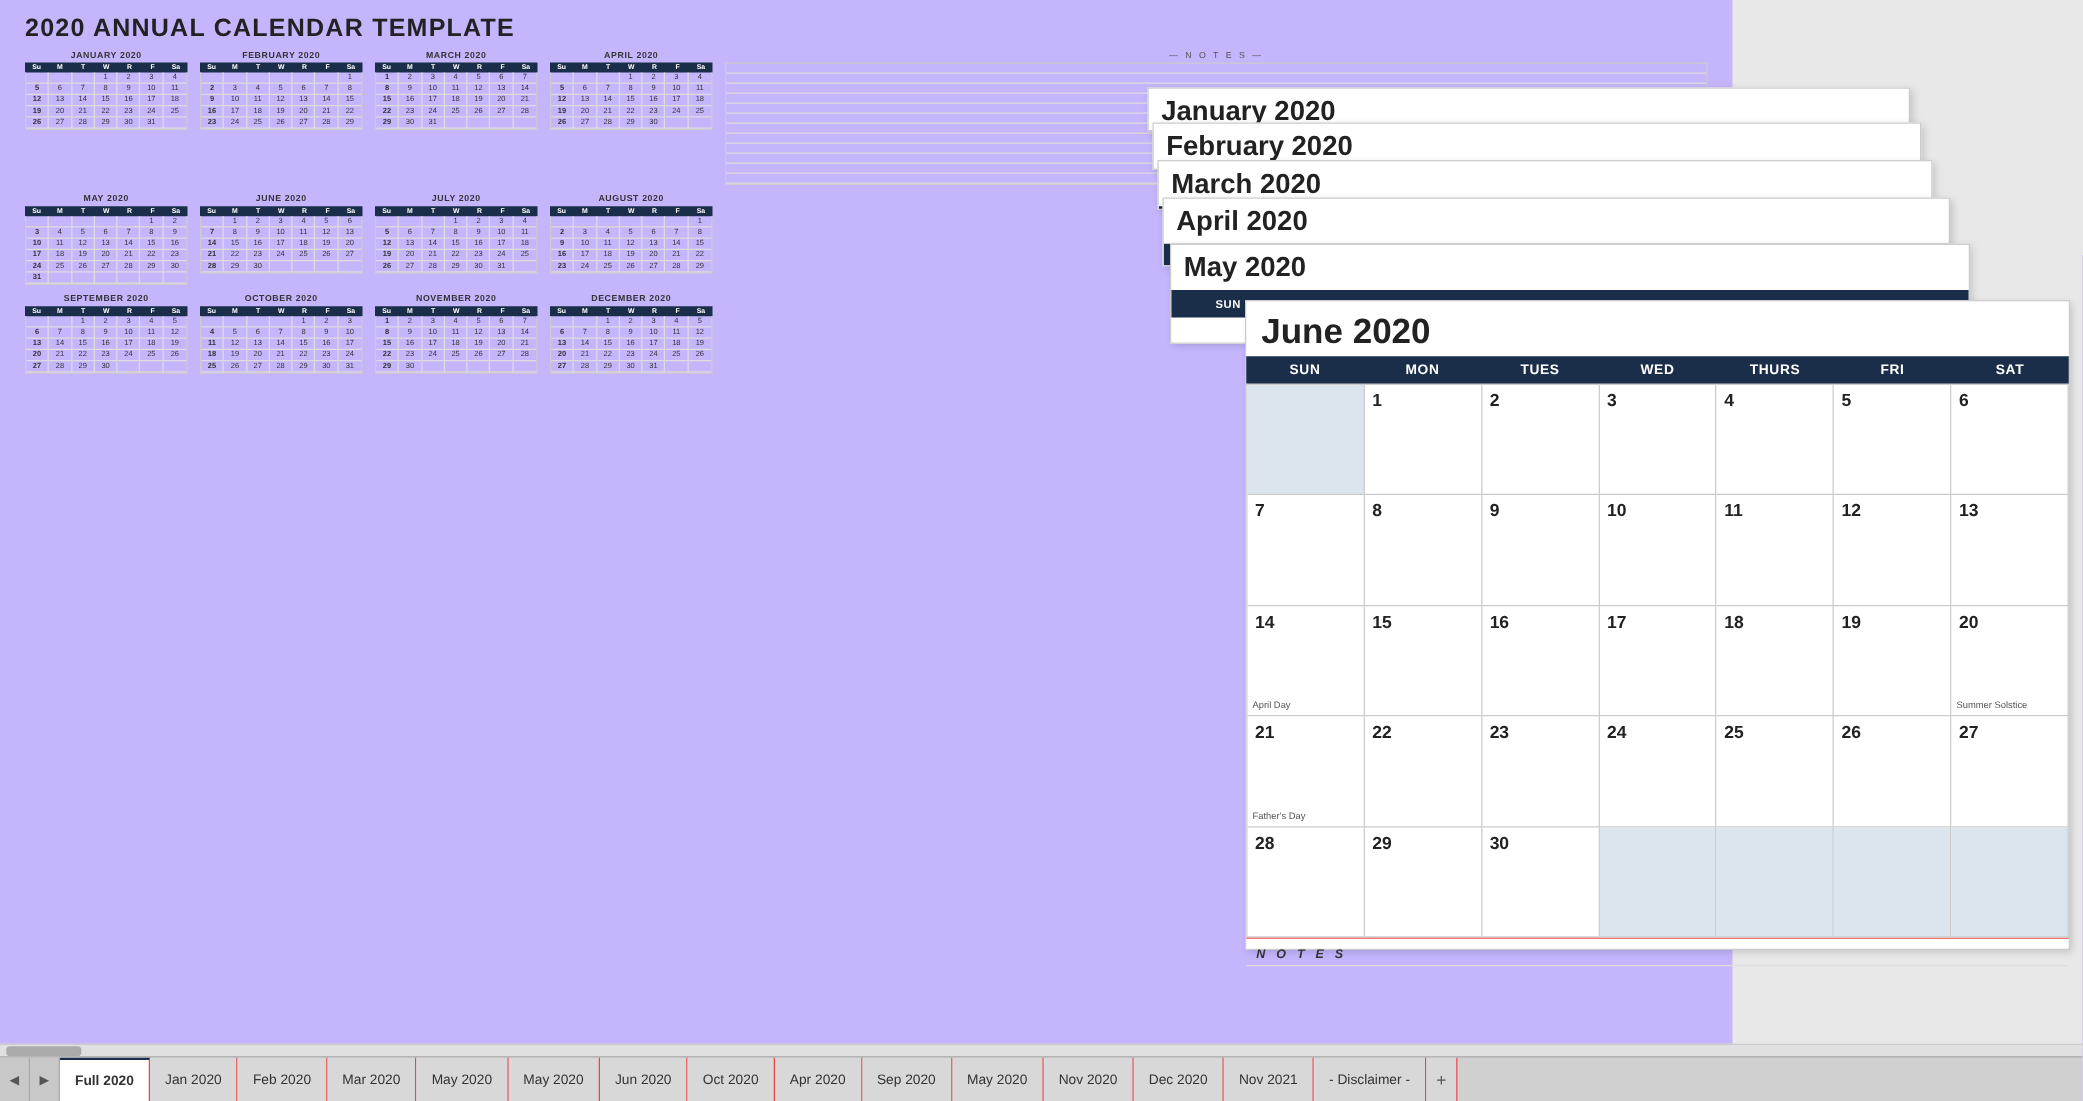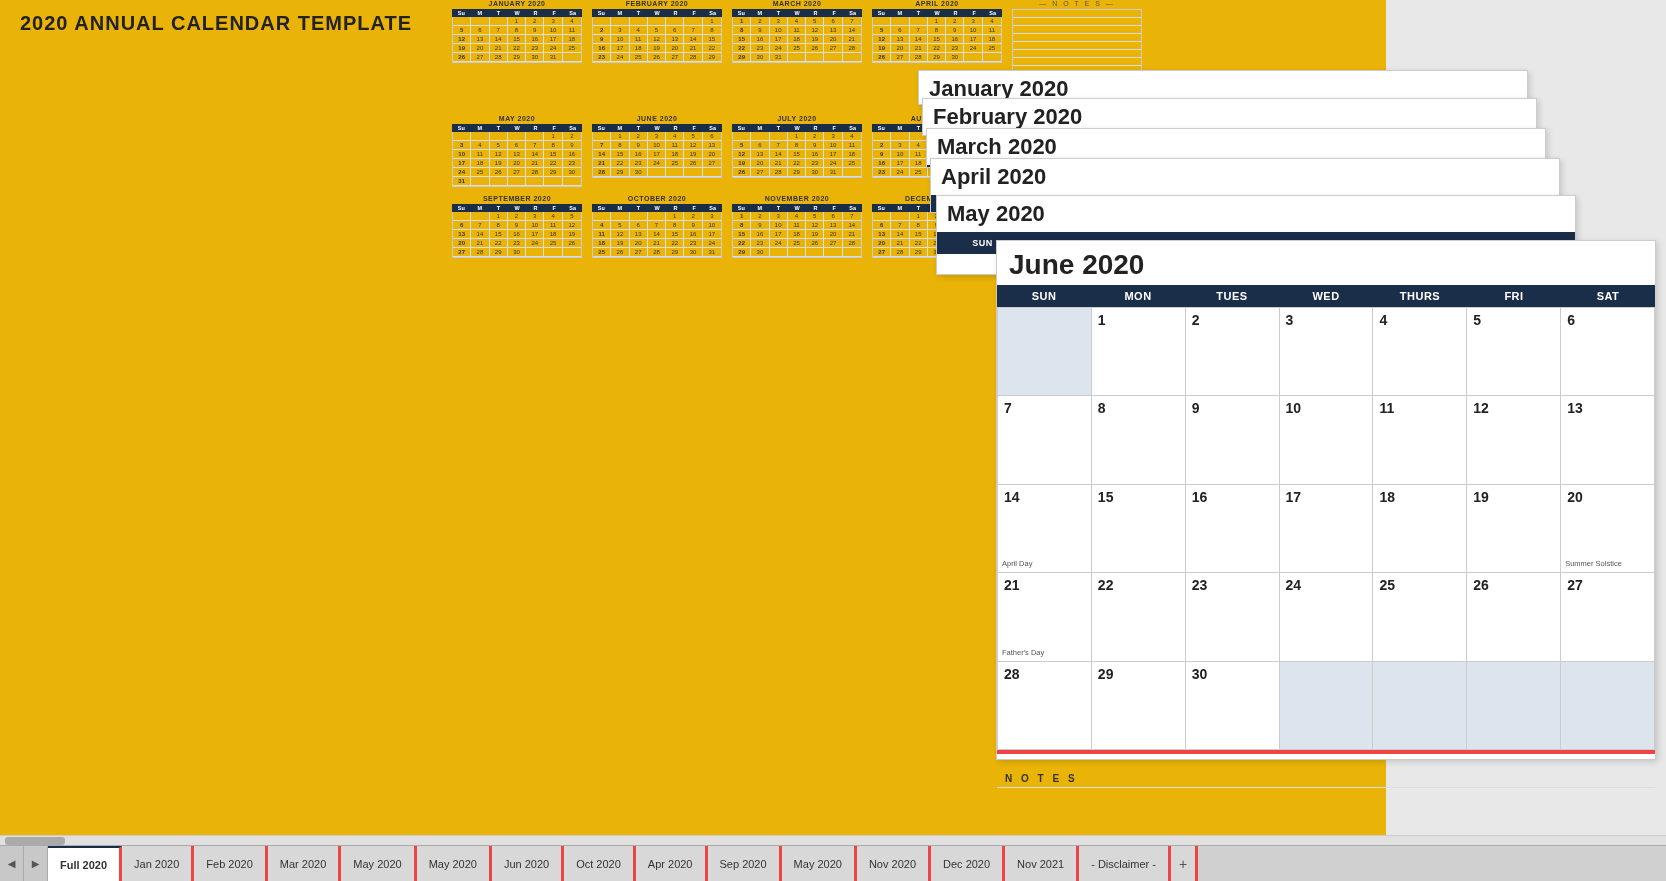--- a/index.html
+++ b/index.html
@@ -1,23 +1,24 @@
 <!DOCTYPE html>
 <html><head>
   <meta charset="utf-8">
   <style>
     * { box-sizing: border-box; margin: 0; padding: 0; }
     body { font-family: Arial, sans-serif; background: #e8e8e8; width: 1666px; height: 881px; overflow: hidden; position: relative; }
 
     
     .main-area {
-      background: #eab308;
+      background: #c4b5fd;
       width: 1386px;
       height: 845px;
       display: flex;
+      flex-direction: column;
       overflow: hidden;
     }
 
     
     .page-title {
       font-size: 20px;
       font-weight: bold;
       padding: 12px 20px 6px 20px;
       color: #222;
       letter-spacing: 1px;
@@ -281,21 +282,21 @@
       font-size: 10px;
       color: #555;
       flex-shrink: 0;
     }
 
     .tab {
       padding: 0 12px;
       display: flex;
       align-items: center;
       font-size: 11px;
-      border-right: 3px solid #ef4444;
+      border-right: 1px solid #ef4444;
       cursor: pointer;
       white-space: nowrap;
       color: #333;
       background: #d8d8d8;
     }
 
     .tab.active {
       background: white;
       font-weight: bold;
       border-top: 2px solid #1a2e4a;
@@ -1050,21 +1051,21 @@
         <div class="monthly-cell"><span>27</span></div>
         <div class="monthly-cell"><span>28</span></div>
         <div class="monthly-cell"><span>29</span></div>
         <div class="monthly-cell"><span>30</span></div>
         <div class="monthly-cell empty"></div>
         <div class="monthly-cell empty"></div>
         <div class="monthly-cell empty"></div>
         <div class="monthly-cell empty"></div>
       </div>
 
-    <div style="padding: 16px 0 0 0; border-top: 4px solid #ef4444;">
+    <div style="padding: 4px 0 0 0; border-top: 1px solid #ef4444; font-style: italic;">
       <div style="font-size: 10px; letter-spacing: 3px; color: #333; padding: 3px 8px; font-weight: bold;">N O T E S</div>
       <div style="height: 55px; border-top: 1px solid #ddd;"></div>
     </div>
   </div>
 
 </div>
 
 <div class="scrollbar-h">
   <div class="scrollbar-thumb"></div>
 </div>

